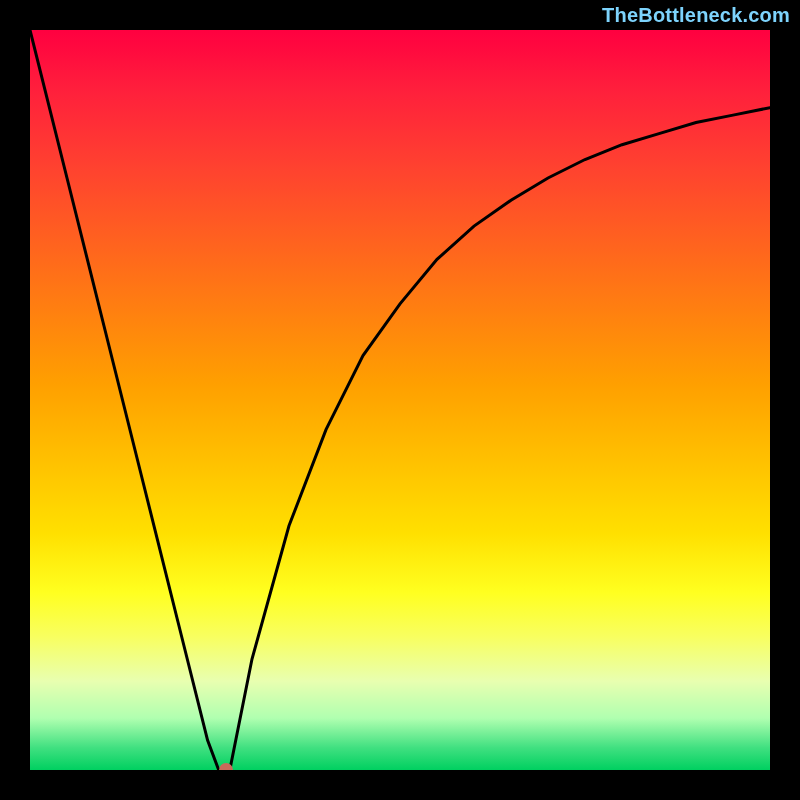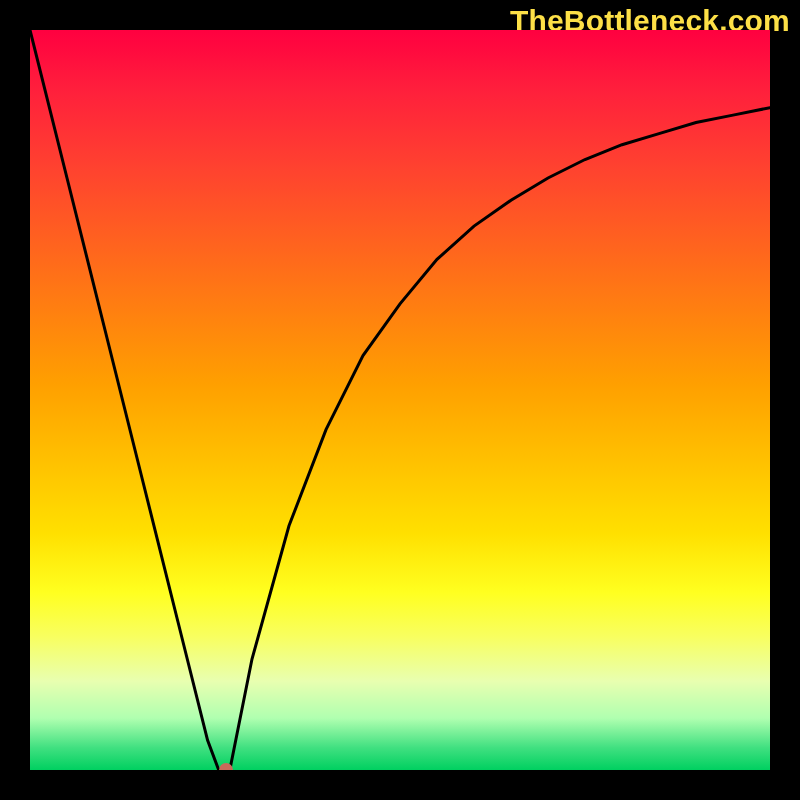--- a/index.html
+++ b/index.html
@@ -57,22 +57,22 @@
     width: 14px;
     height: 14px;
     border-radius: 50%;
     background: #c96a5a;
     transform: translate(-50%, -50%);
   }
   .watermark {
     position: absolute;
     top: 4px;
     right: 10px;
-    color: #fde047;
-    font-size: 30px;
+    color: #7dd3fc;
+    font-size: 20px;
     font-weight: 600;
     letter-spacing: 0.2px;
   }
 </style>
 </head>
 <body>
 
 <div class="frame">
 
   <div class="watermark">TheBottleneck.com</div>

